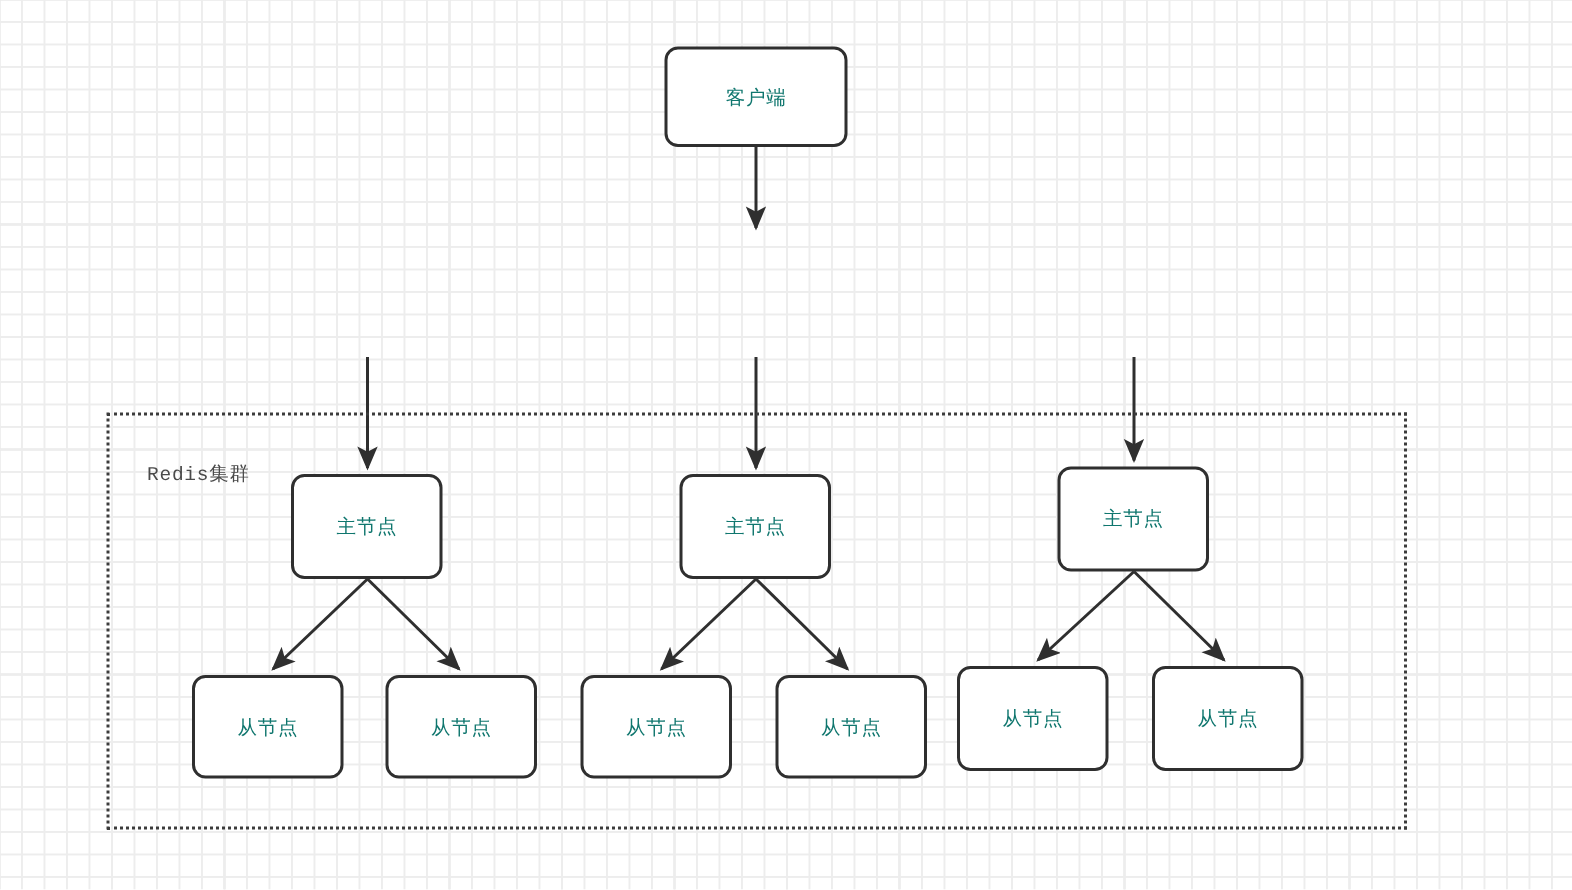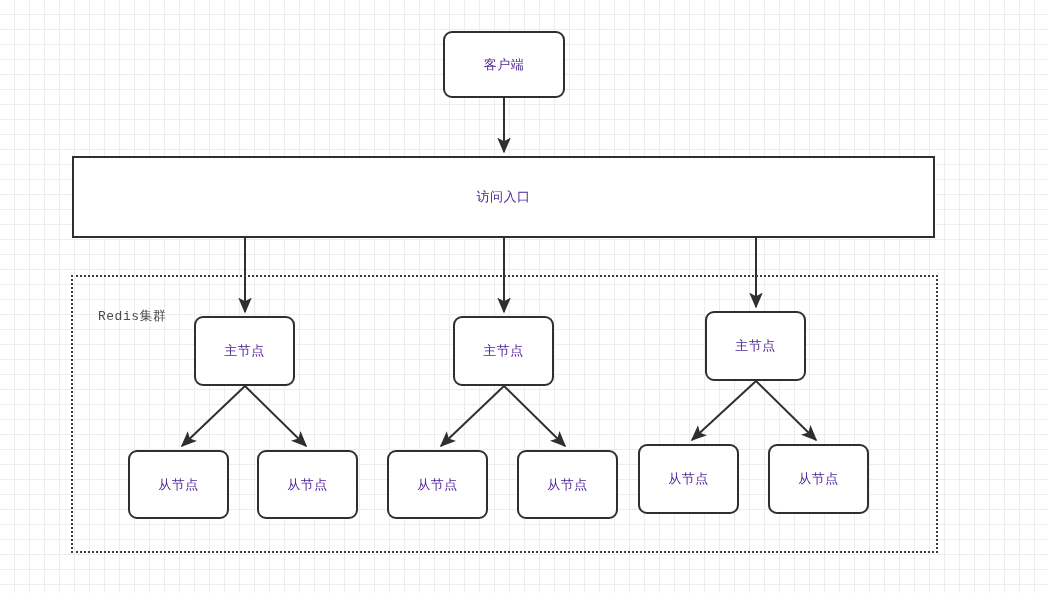--- a/index.html
+++ b/index.html
@@ -33,21 +33,21 @@
     pointer-events: none;
   }
   .node {
     position: absolute;
     box-sizing: border-box;
     background: #ffffff;
     border: 2px solid #2f2f2f;
     display: flex;
     align-items: center;
     justify-content: center;
-    color: #4c1d95;
+    color: #0f766e;
     font-size: 13px;
     letter-spacing: 0.5px;
     z-index: 2;
   }
   .node.rounded { border-radius: 9px; }
   .node.square  { border-radius: 0; }
   .cluster-box {
     position: absolute;
     box-sizing: border-box;
     border: 2px dotted #3c3c3c;
@@ -110,21 +110,20 @@
     <g>
       <line x1="756" y1="381" x2="692" y2="440" stroke="#2f2f2f" stroke-width="2" marker-end="url(#arrowhead)"></line>
     </g>
     <g>
       <line x1="756" y1="381" x2="816" y2="440" stroke="#2f2f2f" stroke-width="2" marker-end="url(#arrowhead)"></line>
     </g>
   </svg>
 
   <div class="node rounded" style="left:443px; top:31px; width:122px; height:67px;">客户端</div>
 
-  <div class="node square" style="left:72px; top:156px; width:863px; height:82px;">访问入口</div>
 
   <div class="node rounded" style="left:194px; top:316px; width:101px; height:70px;">主节点</div>
   <div class="node rounded" style="left:453px; top:316px; width:101px; height:70px;">主节点</div>
   <div class="node rounded" style="left:705px; top:311px; width:101px; height:70px;">主节点</div>
 
   <div class="node rounded" style="left:128px; top:450px; width:101px; height:69px;">从节点</div>
   <div class="node rounded" style="left:257px; top:450px; width:101px; height:69px;">从节点</div>
   <div class="node rounded" style="left:387px; top:450px; width:101px; height:69px;">从节点</div>
   <div class="node rounded" style="left:517px; top:450px; width:101px; height:69px;">从节点</div>
   <div class="node rounded" style="left:638px; top:444px; width:101px; height:70px;">从节点</div>

